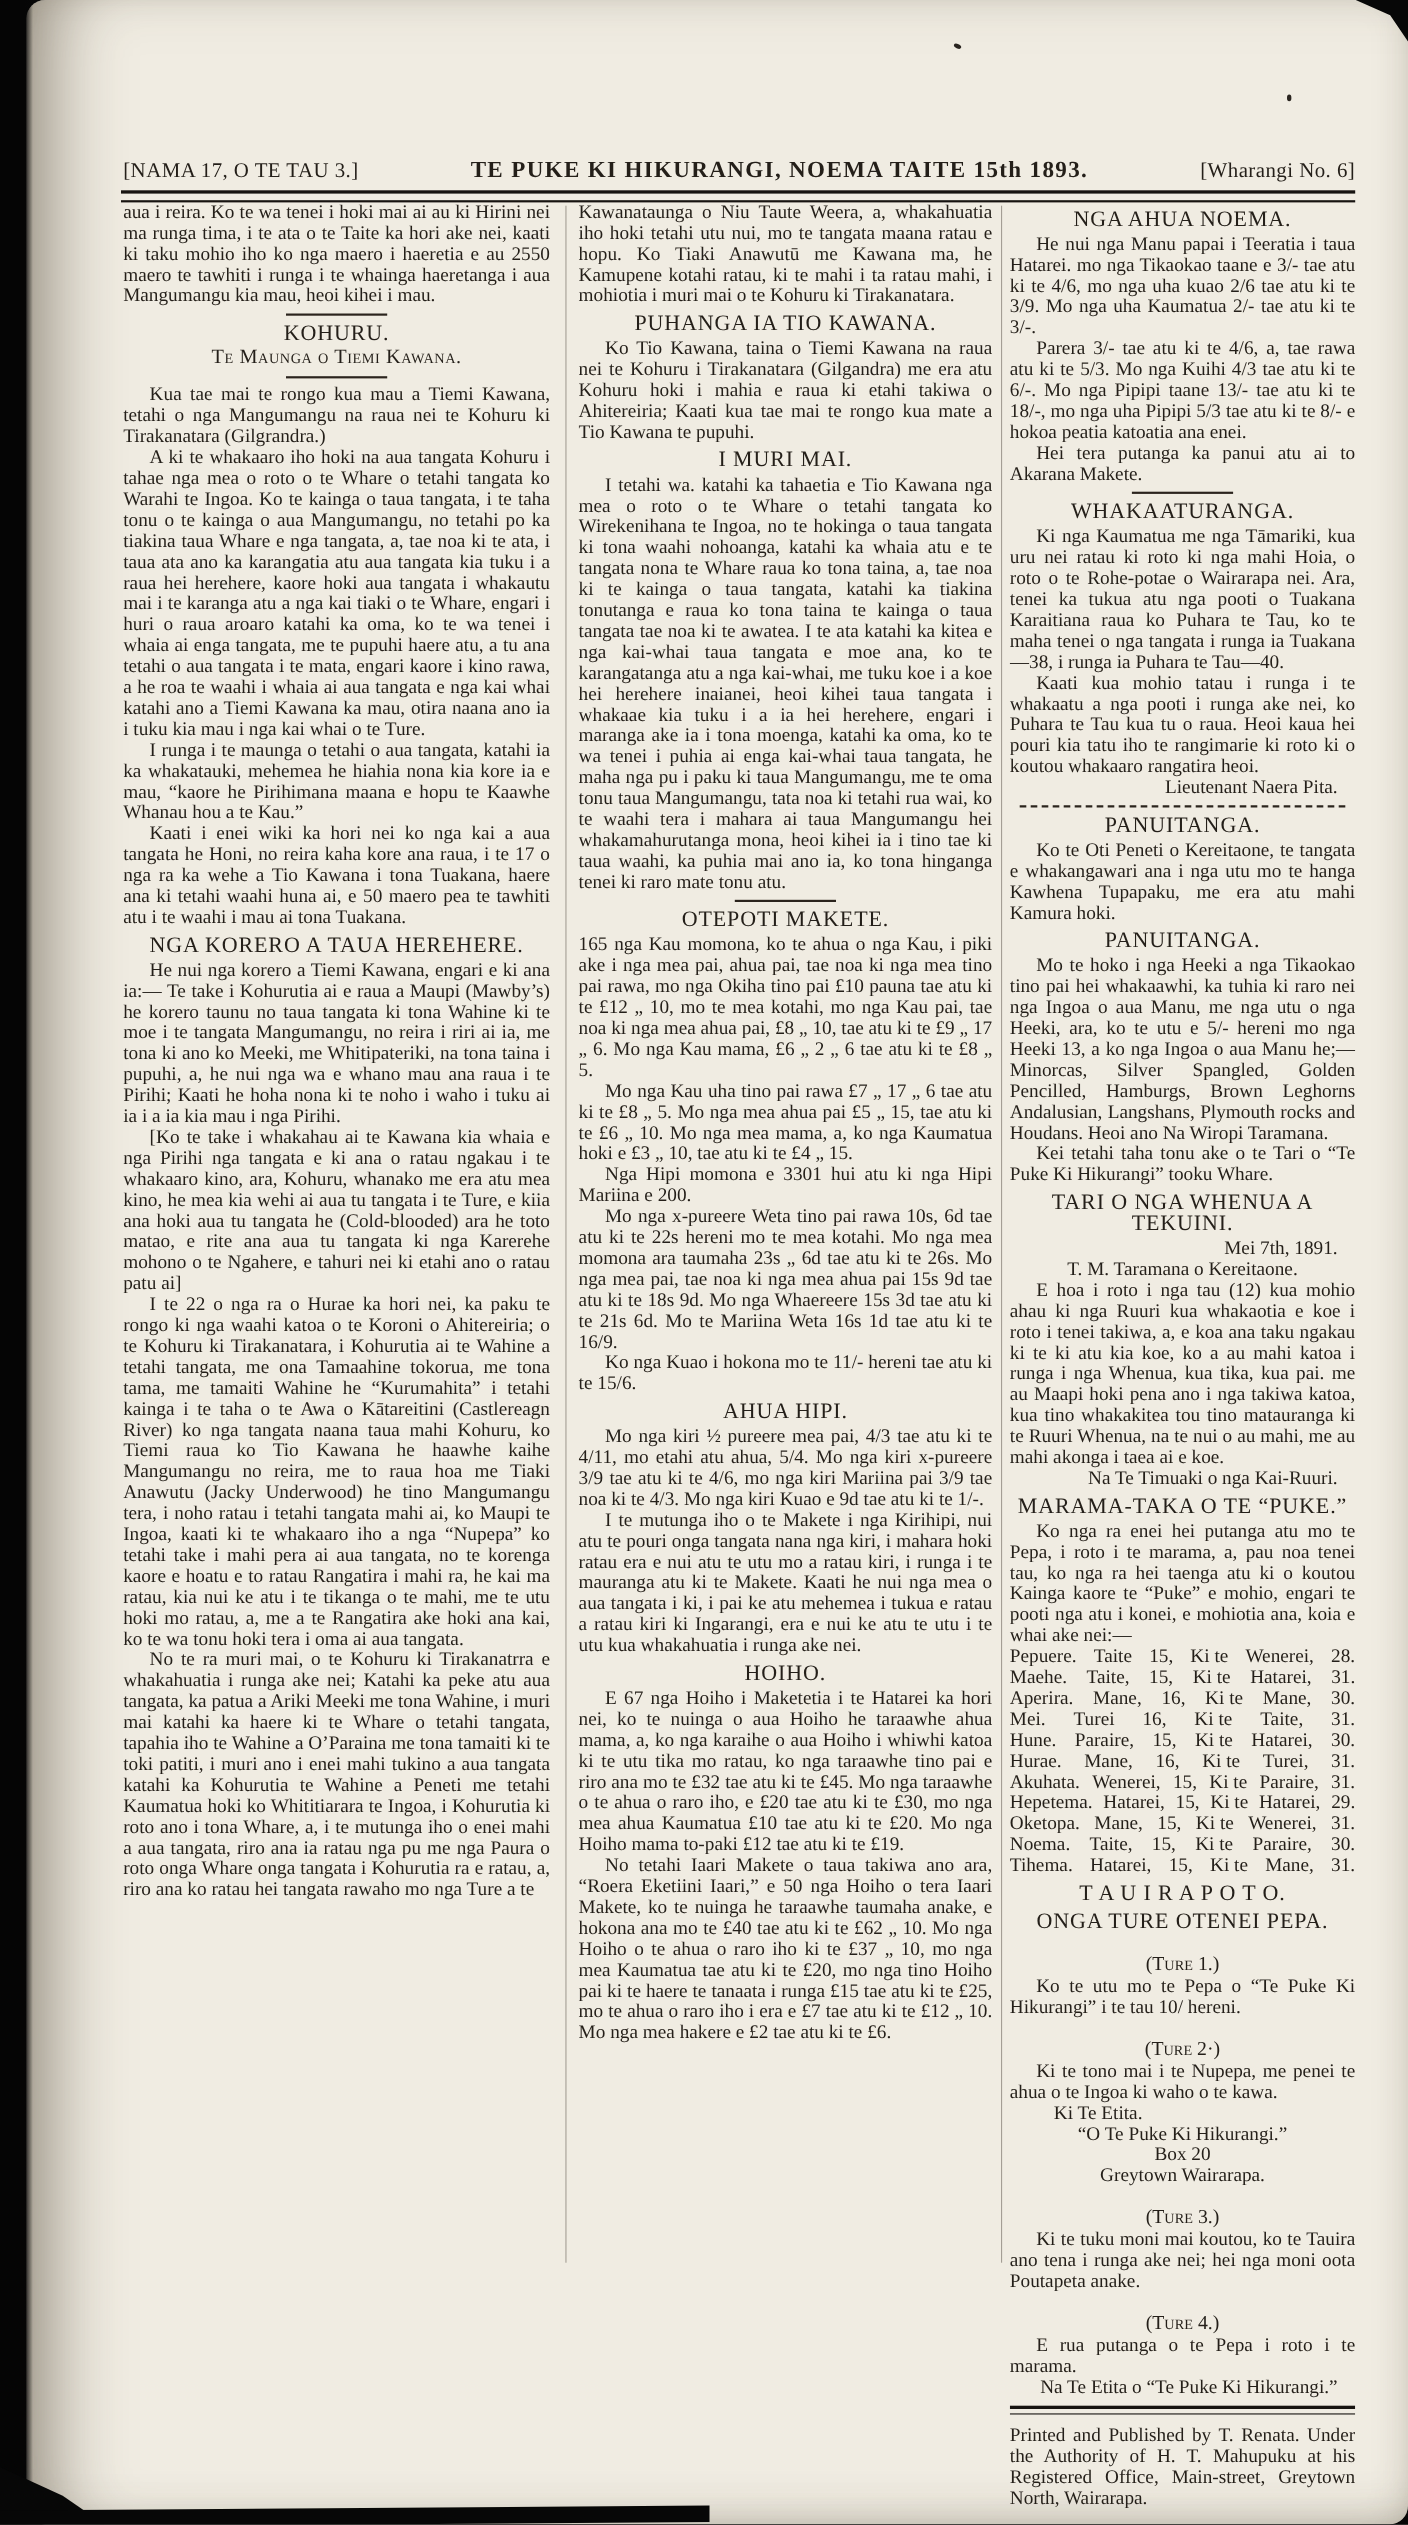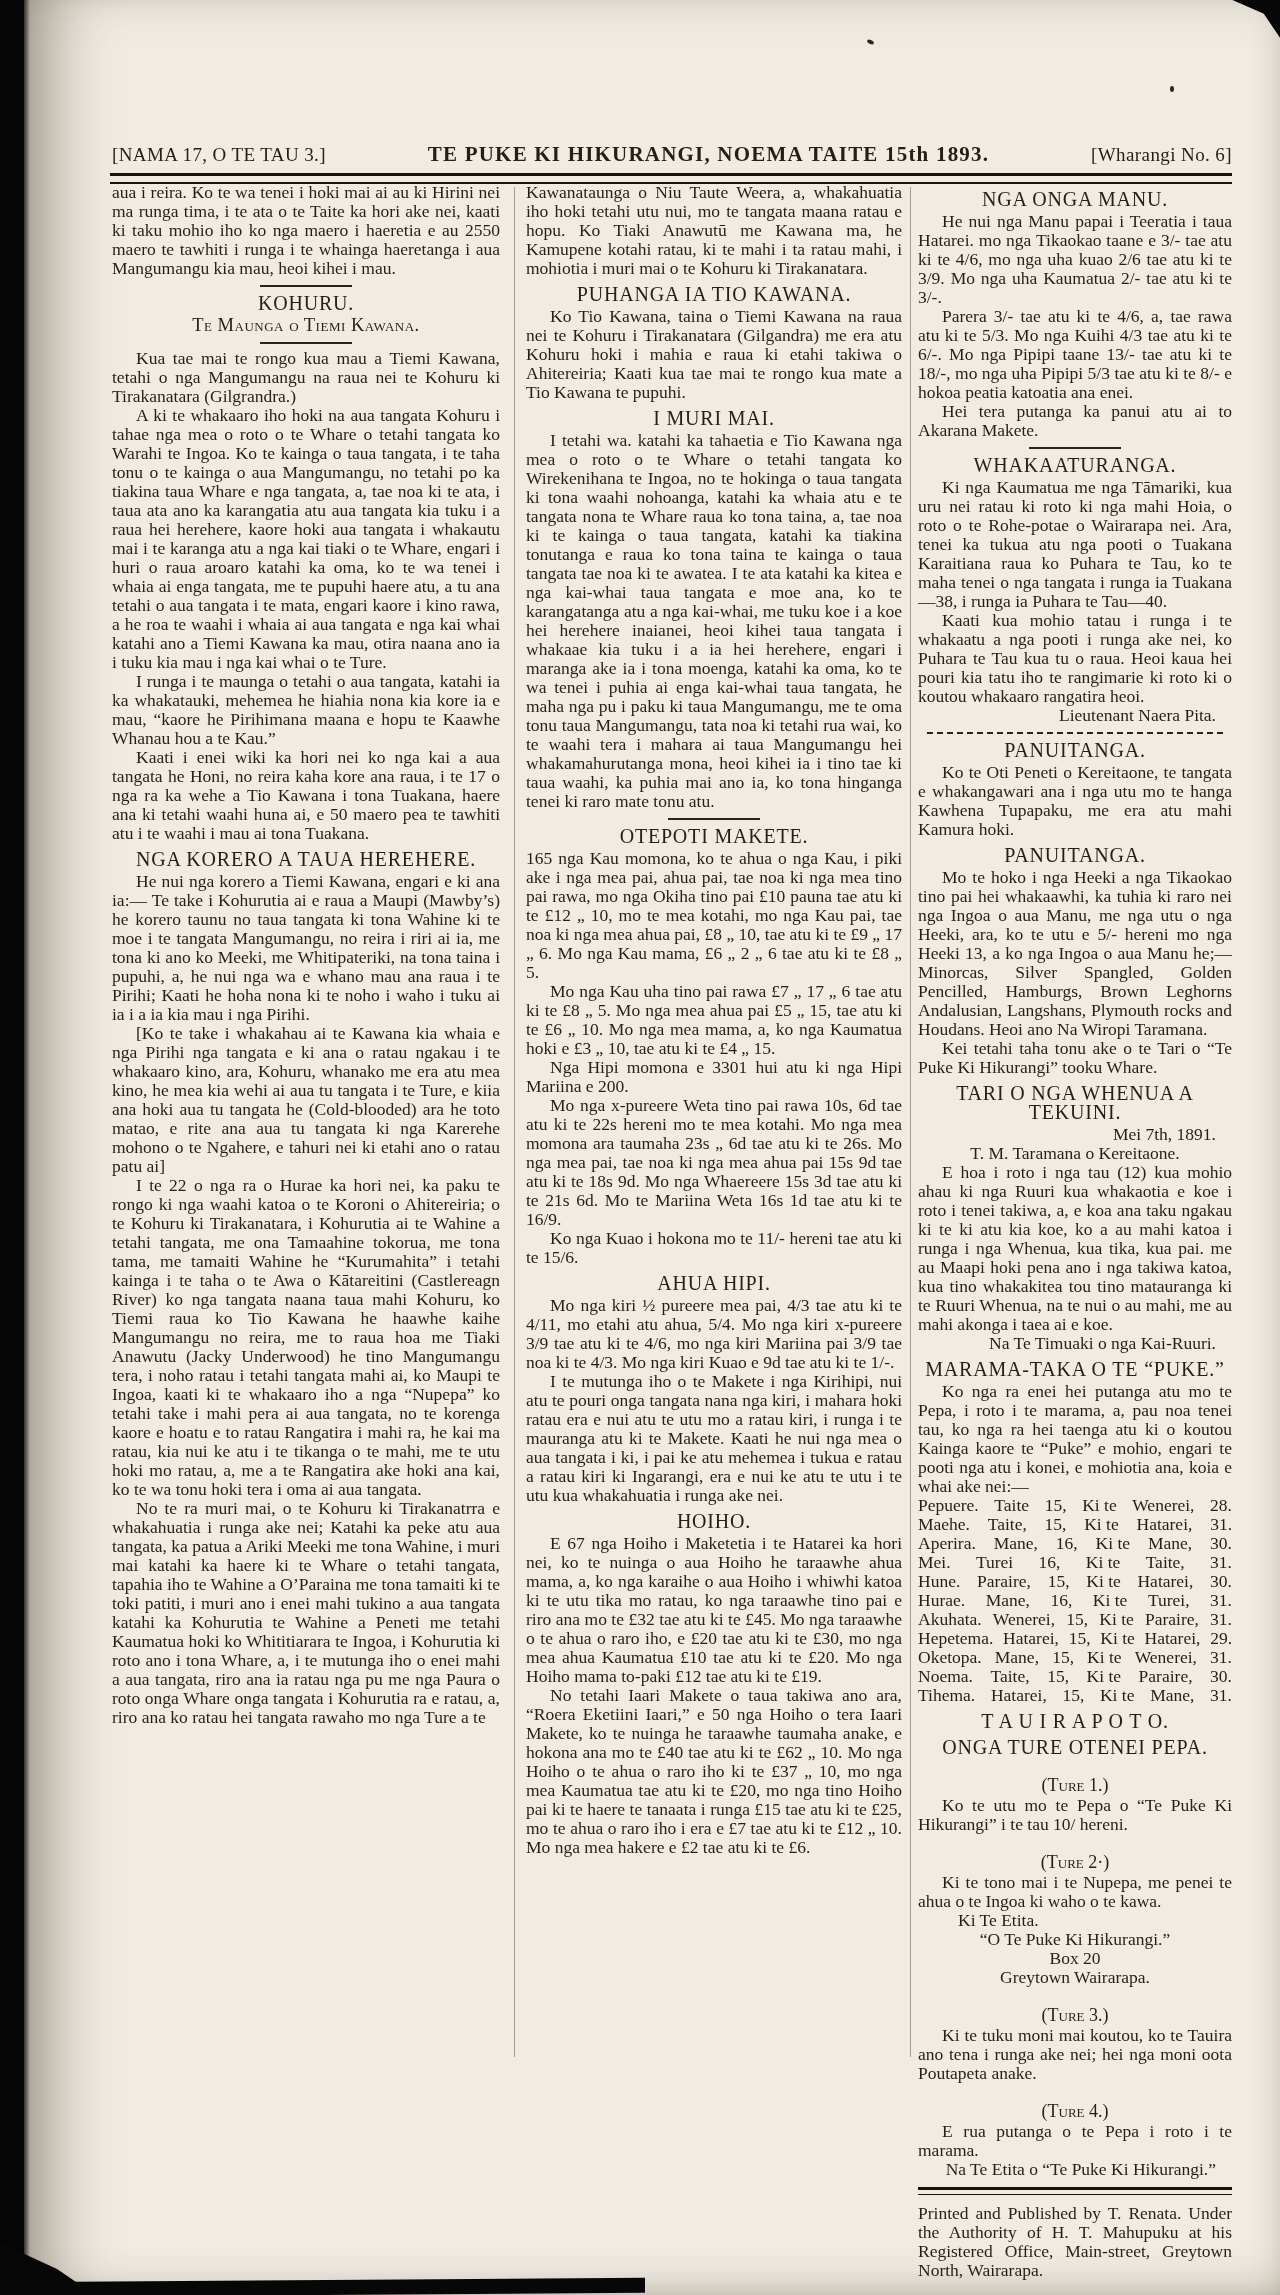--- a/index.html
+++ b/index.html
@@ -1,21 +1,21 @@
 <!DOCTYPE html>
 <html><head>
 <meta charset="utf-8">
 <style>
   html,body{margin:0;padding:0;background:#030303;}
   .scan{position:relative;width:1280px;height:2295px;background:#060606;overflow:hidden;
         font-family:"Liberation Serif","DejaVu Serif",serif;}
   .paper{position:absolute;left:24px;top:0;right:0;bottom:0;background:#f0ece2;
          box-shadow:inset 55px 0 70px -35px rgba(70,58,42,.55), inset -15px 0 40px -25px rgba(90,80,60,.35),
                     inset 0 -20px 50px -30px rgba(90,80,60,.35);
-         color:#241f19;}
+         color:#241f19;border-radius:17px;}
   
   .edge-left{position:absolute;left:0;top:0;width:30px;height:100%;
              background:linear-gradient(90deg,#050505 72%,rgba(5,5,5,0));}
   .edge-tr{position:absolute;right:0;top:0;width:54px;height:46px;background:#070707;
            clip-path:polygon(12% 0,100% 0,100% 82%,70% 30%);}
   .edge-bl{position:absolute;left:0;bottom:0;width:95px;height:58px;background:#070707;
            clip-path:polygon(0 10%,60% 55%,100% 100%,0 100%);}
   .edge-b{position:absolute;left:0;bottom:0;width:645px;height:15px;background:#070707;transform:skewY(-.4deg);}
   .speck1{position:absolute;left:843px;top:40px;width:7px;height:4px;background:#2a2520;border-radius:50%;transform:rotate(25deg);}
   .speck2{position:absolute;left:1146px;top:86px;width:4px;height:6px;background:#2a2520;border-radius:50%;}
@@ -92,21 +92,21 @@
           <div class="p">Mo nga x-pureere Weta tino pai rawa 10s, 6d tae atu ki te 22s hereni mo te mea kotahi. Mo nga mea momona ara taumaha 23s „ 6d tae atu ki te 26s. Mo nga mea pai, tae noa ki nga mea ahua pai 15s 9d tae atu ki te 18s 9d. Mo nga Whaereere 15s 3d tae atu ki te 21s 6d. Mo te Mariina Weta 16s 1d tae atu ki te 16/9.</div>
           <div class="p">Ko nga Kuao i hokona mo te 11/- hereni tae atu ki te 15/6.</div>
           <div class="h1">AHUA HIPI.</div>
           <div class="p">Mo nga kiri ½ pureere mea pai, 4/3 tae atu ki te 4/11, mo etahi atu ahua, 5/4. Mo nga kiri x-pureere 3/9 tae atu ki te 4/6, mo nga kiri Mariina pai 3/9 tae noa ki te 4/3. Mo nga kiri Kuao e 9d tae atu ki te 1/-.</div>
           <div class="p">I te mutunga iho o te Makete i nga Kirihipi, nui atu te pouri onga tangata nana nga kiri, i mahara hoki ratau era e nui atu te utu mo a ratau kiri, i runga i te mauranga atu ki te Makete. Kaati he nui nga mea o aua tangata i ki, i pai ke atu mehemea i tukua e ratau a ratau kiri ki Ingarangi, era e nui ke atu te utu i te utu kua whakahuatia i runga ake nei.</div>
           <div class="h1">HOIHO.</div>
           <div class="p">E 67 nga Hoiho i Maketetia i te Hatarei ka hori nei, ko te nuinga o aua Hoiho he taraawhe ahua mama, a, ko nga karaihe o aua Hoiho i whiwhi katoa ki te utu tika mo ratau, ko nga taraawhe tino pai e riro ana mo te £32 tae atu ki te £45. Mo nga taraawhe o te ahua o raro iho, e £20 tae atu ki te £30, mo nga mea ahua Kaumatua £10 tae atu ki te £20. Mo nga Hoiho mama to-paki £12 tae atu ki te £19.</div>
           <div class="p">No tetahi Iaari Makete o taua takiwa ano ara, “Roera Eketiini Iaari,” e 50 nga Hoiho o tera Iaari Makete, ko te nuinga he taraawhe taumaha anake, e hokona ana mo te £40 tae atu ki te £62 „ 10. Mo nga Hoiho o te ahua o raro iho ki te £37 „ 10, mo nga mea Kaumatua tae atu ki te £20, mo nga tino Hoiho pai ki te haere te tanaata i runga £15 tae atu ki te £25, mo te ahua o raro iho i era e £7 tae atu ki te £12 „ 10. Mo nga mea hakere e £2 tae atu ki te £6.</div>
         </div>
       <div class="col col3">
-          <div class="h1">NGA ONGA MANU.</div>
+          <div class="h1">NGA AHUA NOEMA.</div>
           <div class="p">He nui nga Manu papai i Teeratia i taua Hatarei. mo nga Tikaokao taane e 3/- tae atu ki te 4/6, mo nga uha kuao 2/6 tae atu ki te 3/9. Mo nga uha Kaumatua 2/- tae atu ki te 3/-.</div>
           <div class="p">Parera 3/- tae atu ki te 4/6, a, tae rawa atu ki te 5/3. Mo nga Kuihi 4/3 tae atu ki te 6/-. Mo nga Pipipi taane 13/- tae atu ki te 18/-, mo nga uha Pipipi 5/3 tae atu ki te 8/- e hokoa peatia katoatia ana enei.</div>
           <div class="p">Hei tera putanga ka panui atu ai to Akarana Makete.</div>
           <div class="rule"></div>
           <div class="h1">WHAKAATURANGA.</div>
           <div class="p">Ki nga Kaumatua me nga Tāmariki, kua uru nei ratau ki roto ki nga mahi Hoia, o roto o te Rohe-potae o Wairarapa nei. Ara, tenei ka tukua atu nga pooti o Tuakana Karaitiana raua ko Puhara te Tau, ko te maha tenei o nga tangata i runga ia Tuakana—38, i runga ia Puhara te Tau—40.</div>
           <div class="p">Kaati kua mohio tatau i runga i te whakaatu a nga pooti i runga ake nei, ko Puhara te Tau kua tu o raua. Heoi kaua hei pouri kia tatu iho te rangimarie ki roto ki o koutou whakaaro rangatira heoi.</div>
           <div class="right">Lieutenant Naera Pita.</div>
           <div class="lrule"></div>
           <div class="h1">PANUITANGA.</div>

